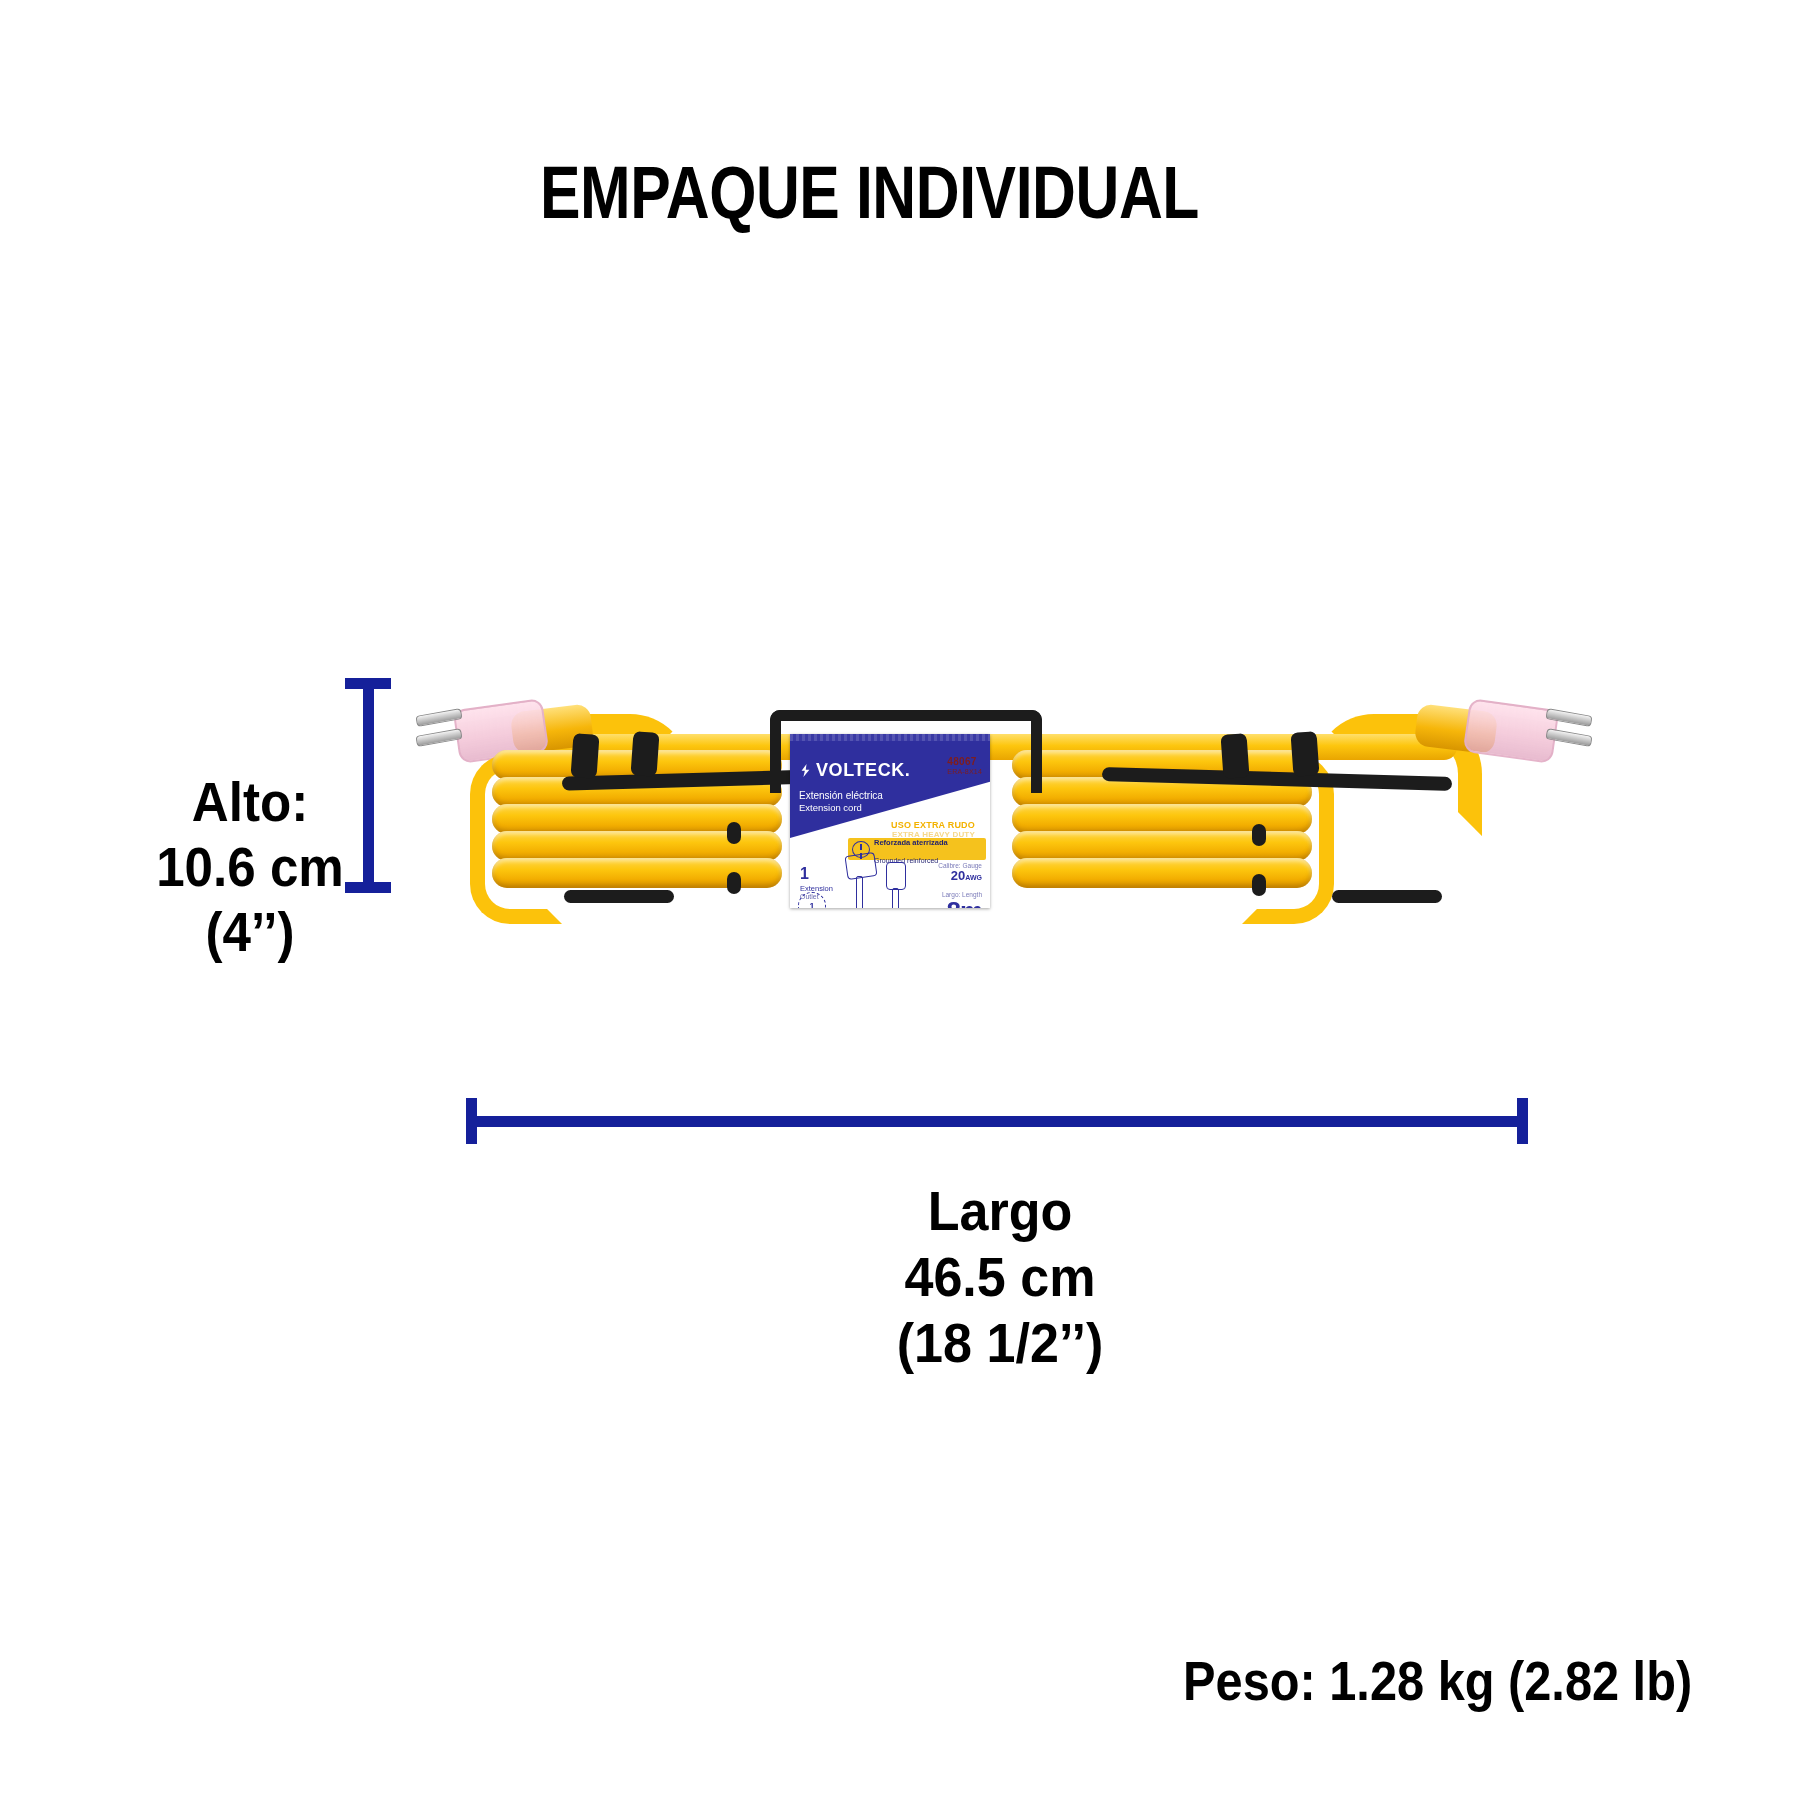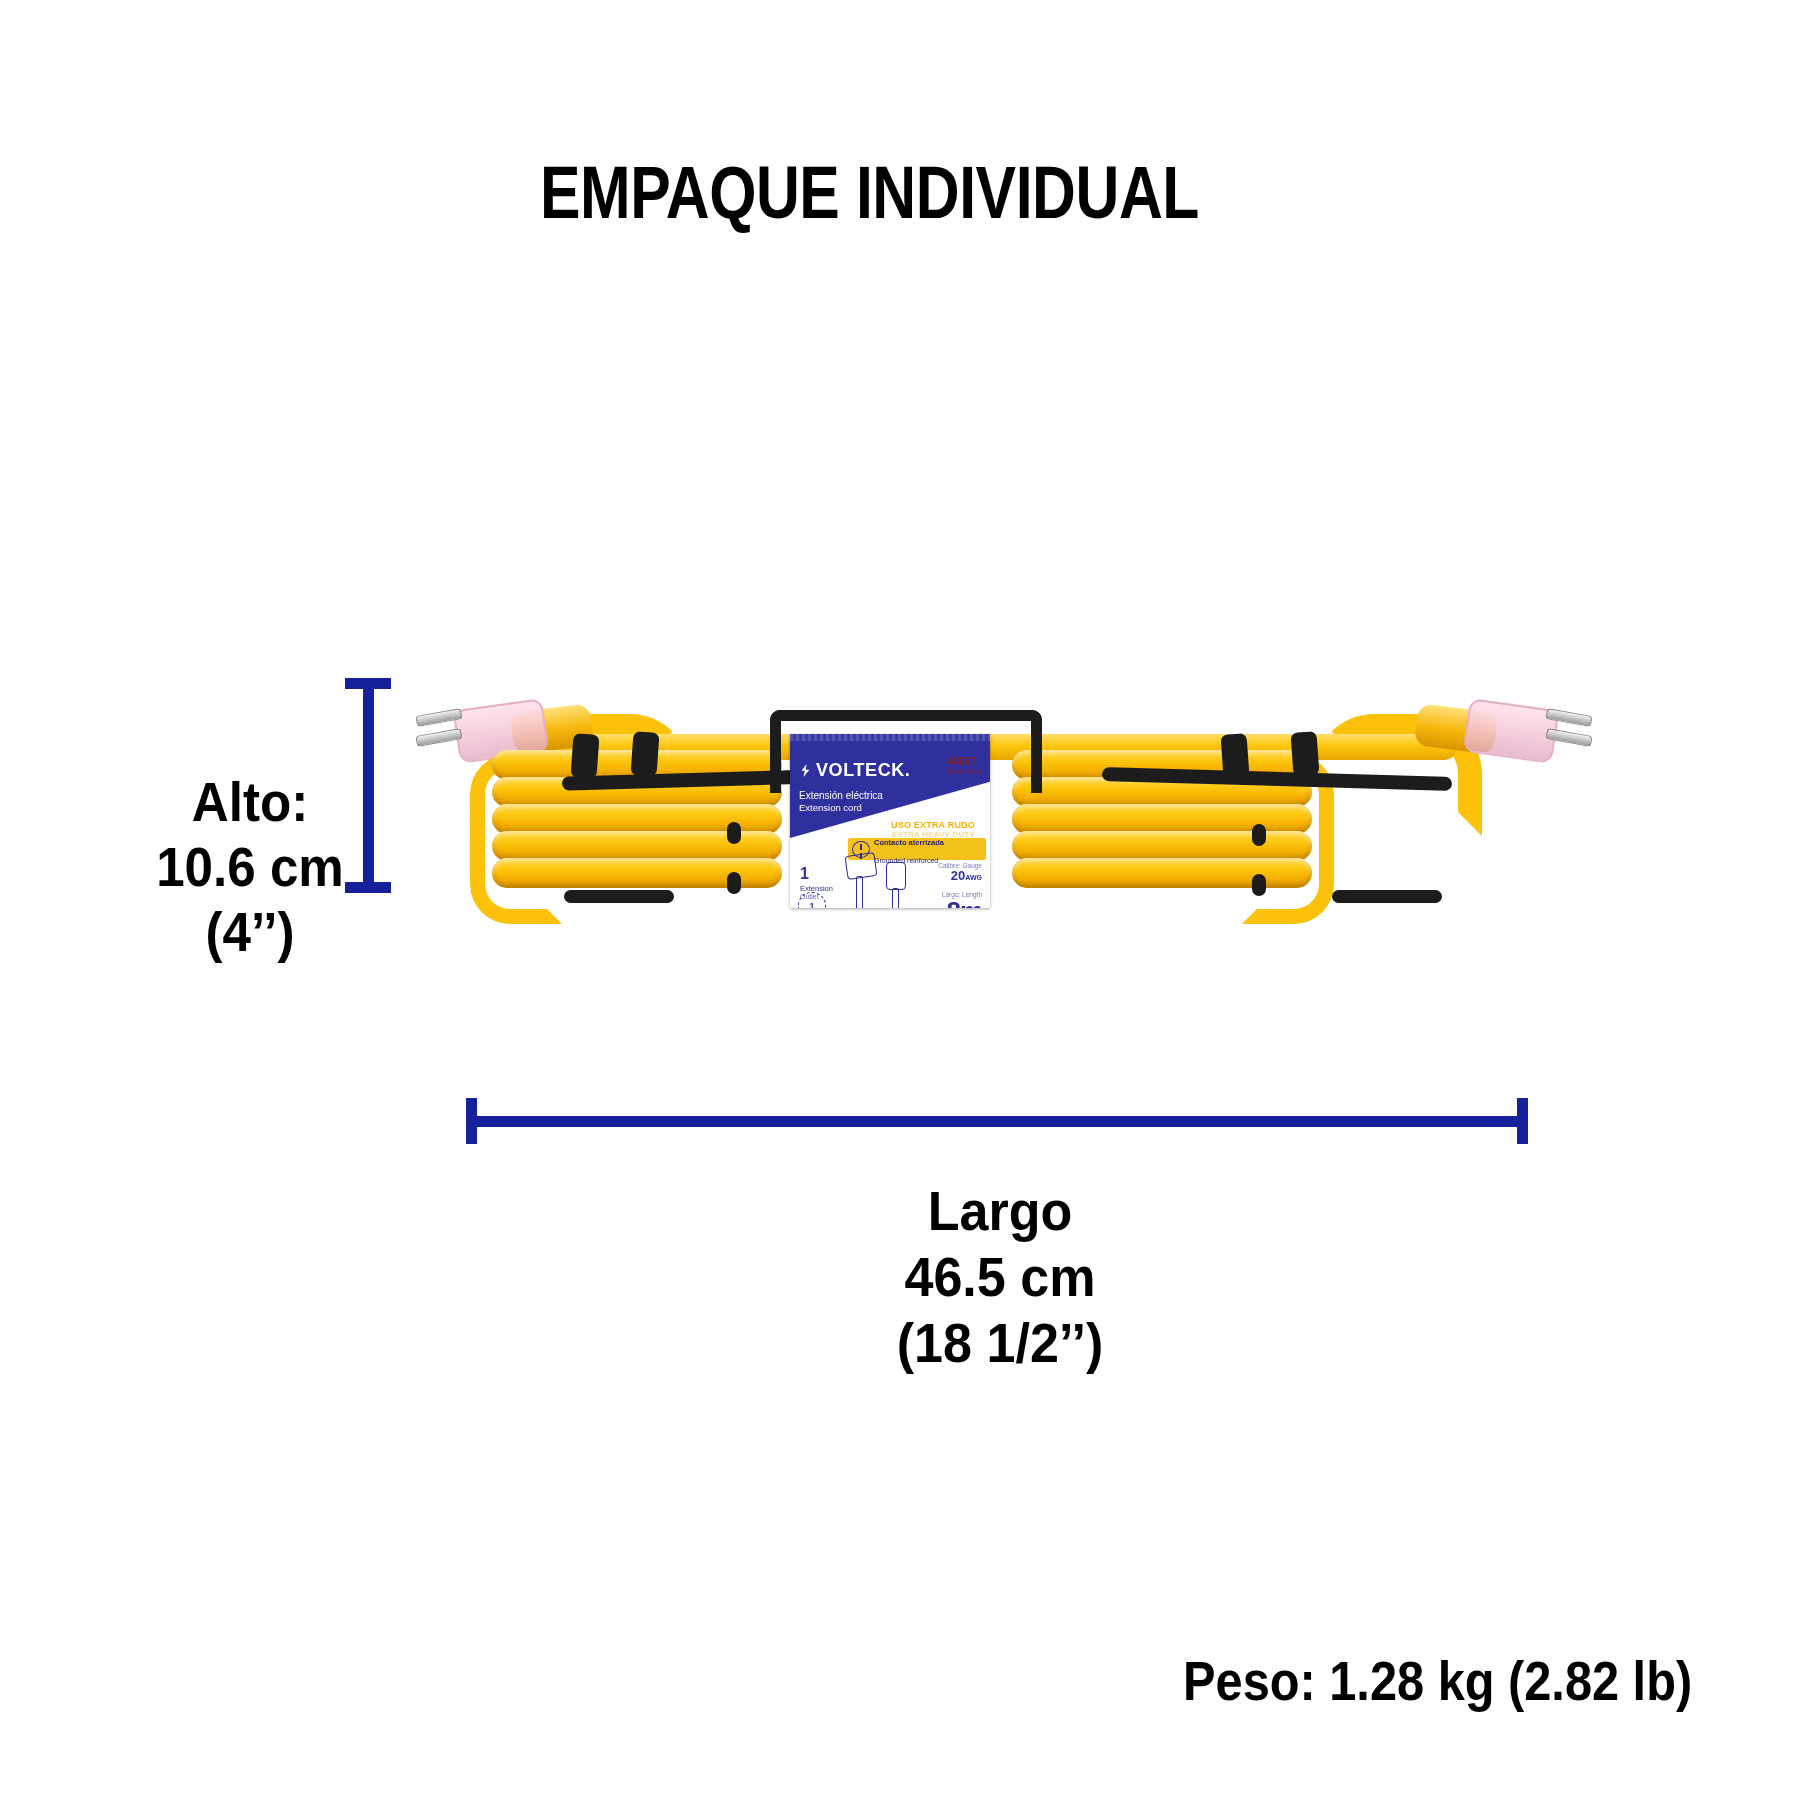--- a/index.html
+++ b/index.html
@@ -507,21 +507,21 @@
     </div>
 
     <div class="uso">
       <div class="es">USO EXTRA RUDO</div>
       <div class="en">EXTRA HEAVY DUTY</div>
     </div>
 
     <div class="reinf">
       <span class="warn"></span>
       <span class="txt">
-        <span class="es">Contacto aterrizada</span><br>
+        <span class="es">Reforzada aterrizada</span><br>
         <span class="en">Grounded reinforced</span>
       </span>
     </div>
 
     <div class="outlet">
       <div class="n">1</div>
       <div class="es">Extension</div>
       <div class="en">Outlet</div>
     </div>
     <div class="seal">1</div>

